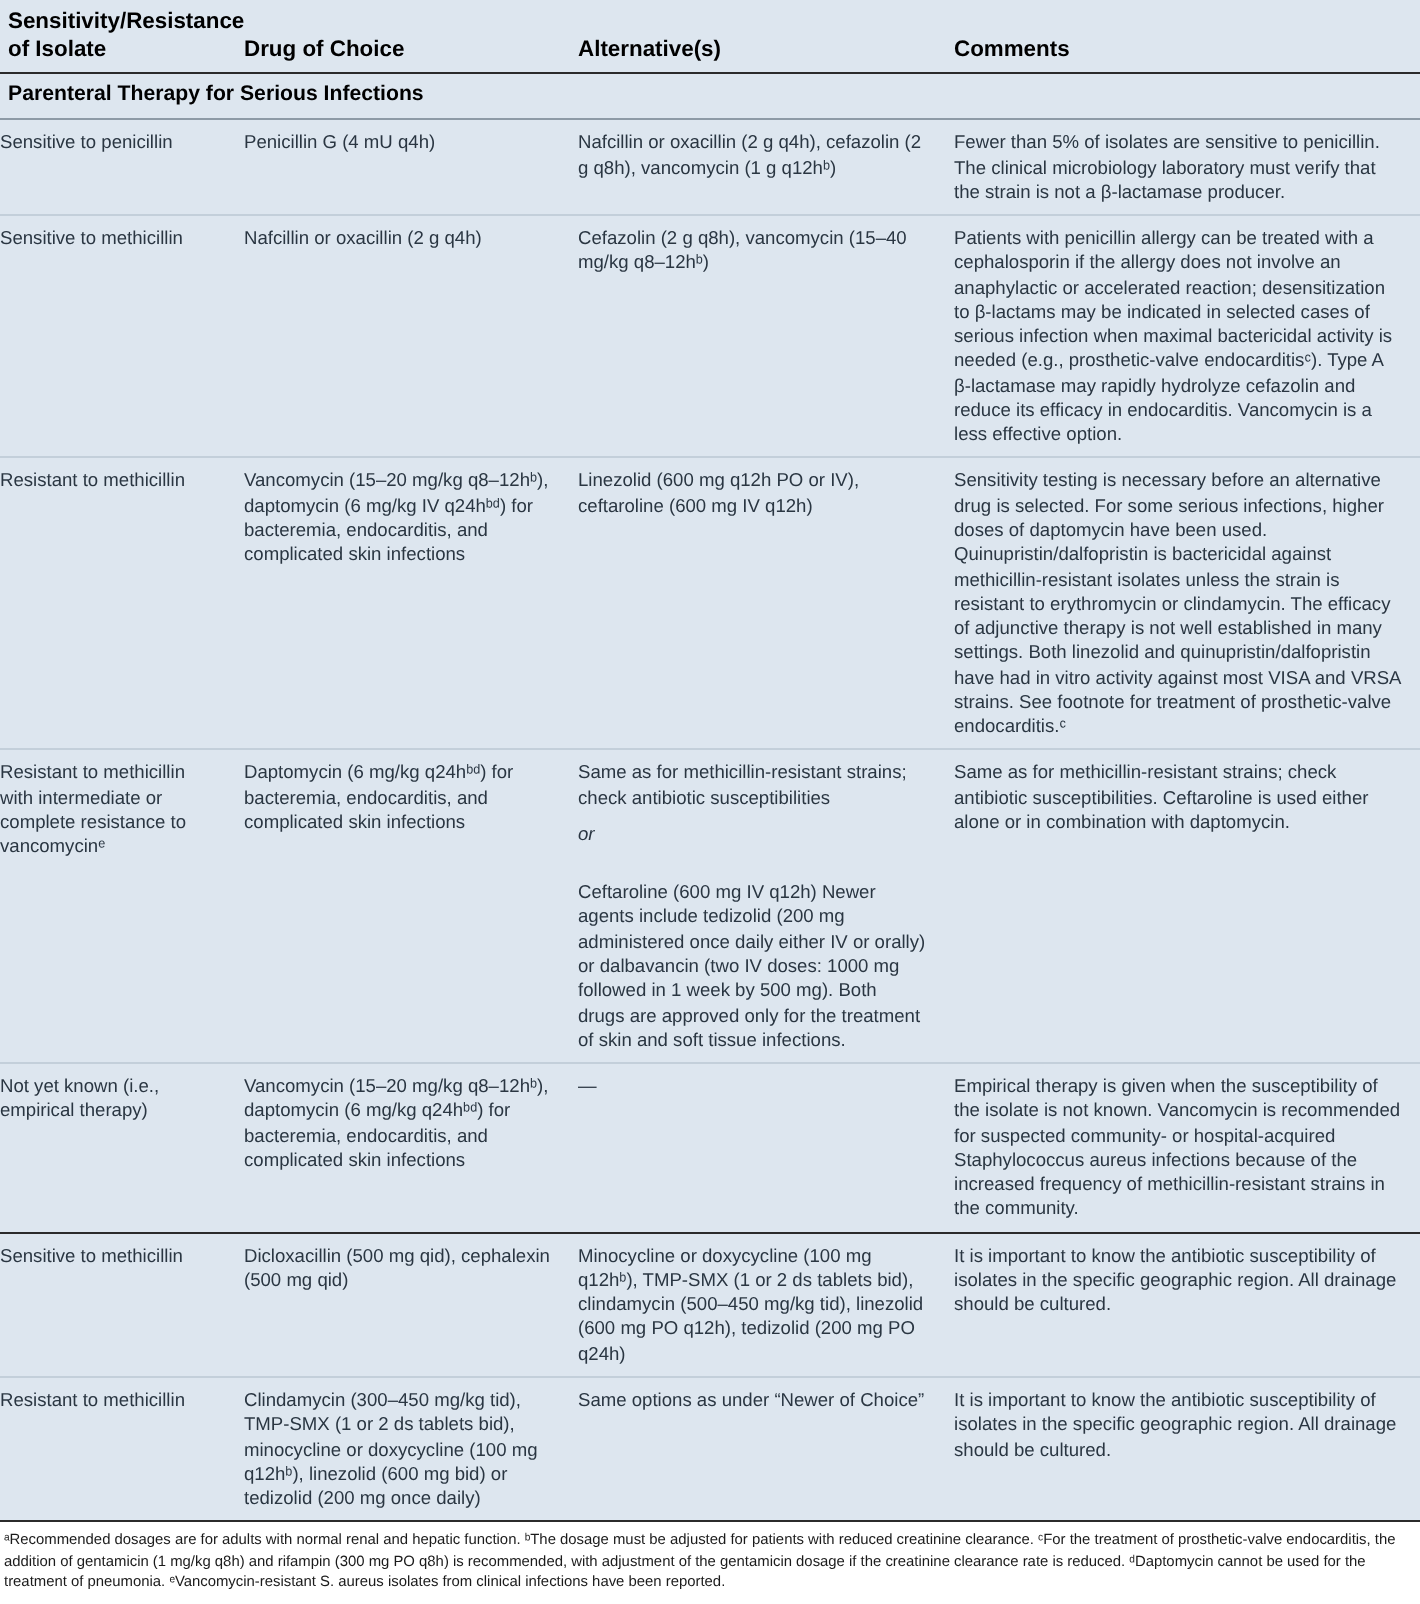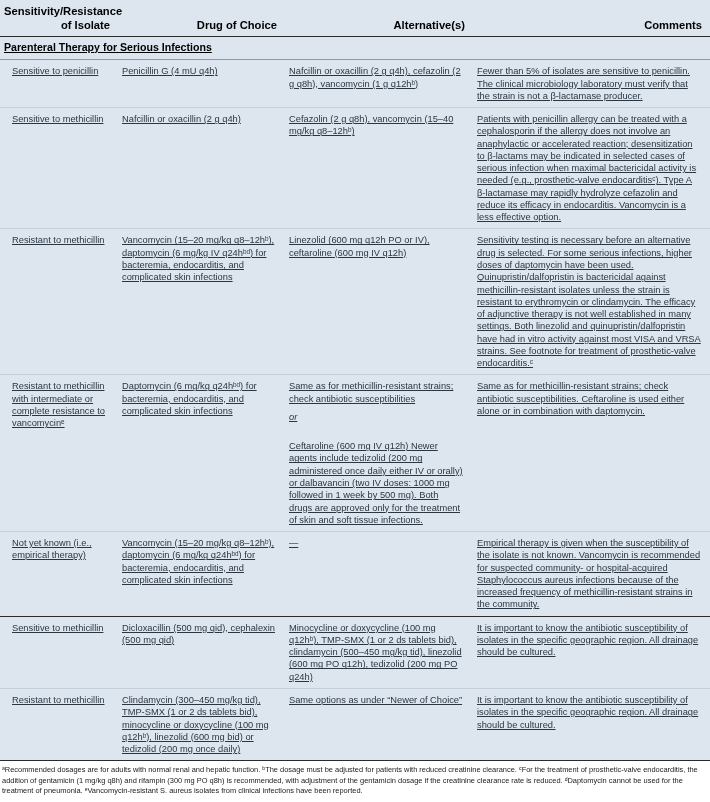--- a/index.html
+++ b/index.html
@@ -27,21 +27,21 @@
     table-layout: fixed;
     background: #dde6ef;
   }
 
   table.maintable col.c1 { width: 118px; }
   table.maintable col.c2 { width: 167px; }
   table.maintable col.c3 { width: 188px; }
   table.maintable col.c4 { width: 237px; }
 
   thead th {
-    text-align: right;
+    text-align: left;
     vertical-align: bottom;
     font-size: 11.2px;
     font-weight: bold;
     color: #000000;
     padding: 5px 8px 4px 4px;
     line-height: 1.22;
     border-bottom: 1.6px solid #2b2b2b;
     background: #dde6ef;
   }
   thead th.first { padding-left: 4px; }
@@ -60,24 +60,23 @@
   }
 
   tbody td {
     vertical-align: top;
     font-size: 9.3px;
     line-height: 1.32;
     color: #2a3642;
     padding: 5px 9px 5px 4px;
     background: #dde6ef;
     border-bottom: 0.7px solid #c3cfda;
-    text-decoration: underline;
   }
   tbody tr.lastrow td { border-bottom: 1.3px solid #2b2b2b; }
-  tbody td.col1 { padding-left: 12px; margin-left: 24px; }
+  tbody td.col1 { padding-left: 0; margin-left: 24px; }
   tbody td p { margin: 0; }
   tbody td p + p { margin-top: 7px; }
   tbody td p.or { font-style: italic; margin-top: 6px; margin-bottom: 17px; }
 
   .notes {
     padding: 4px 2px 0 2px;
     font-size: 7.45px;
     line-height: 1.42;
     color: #1b1b1b;
   }

